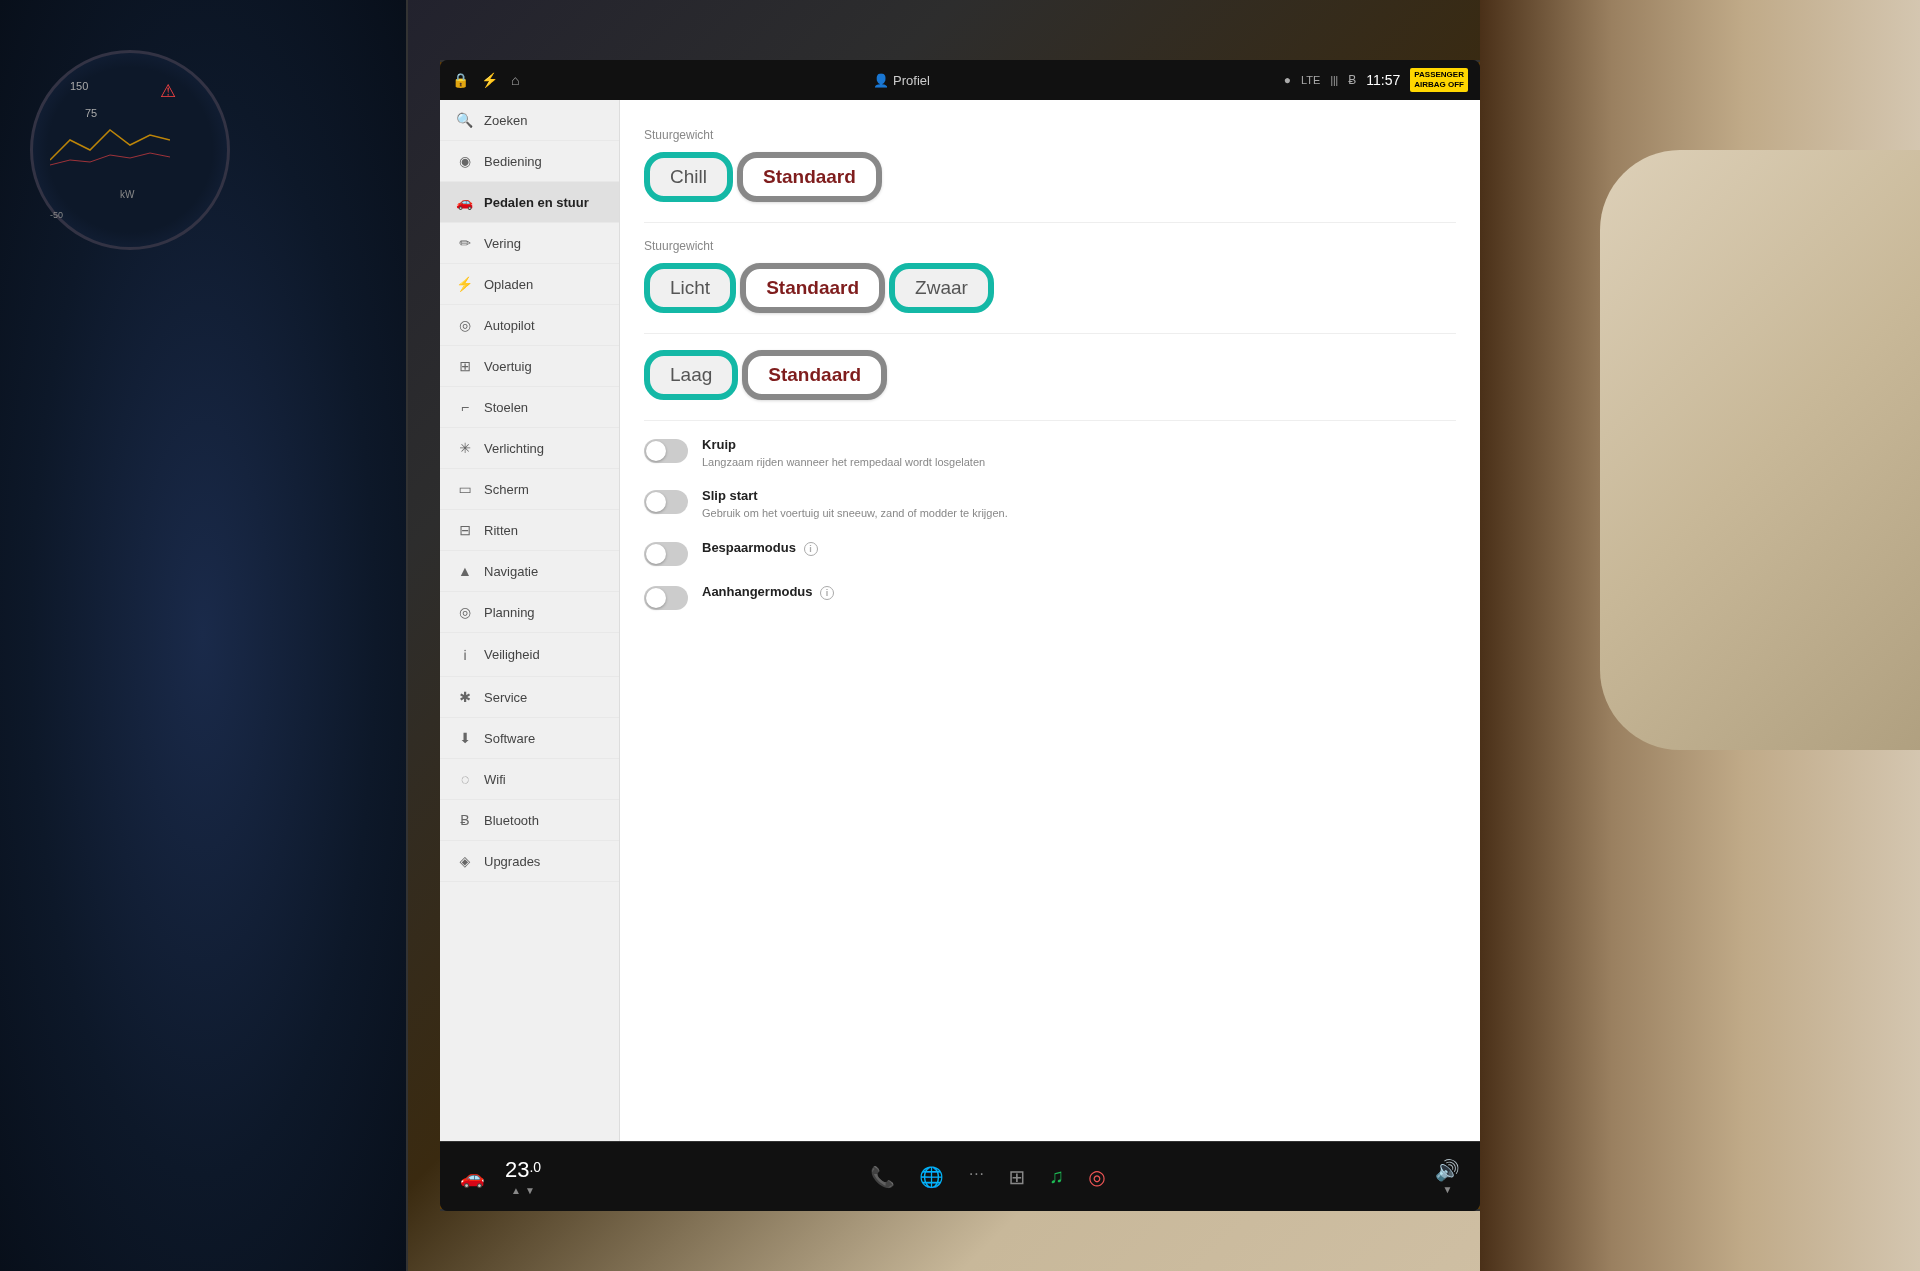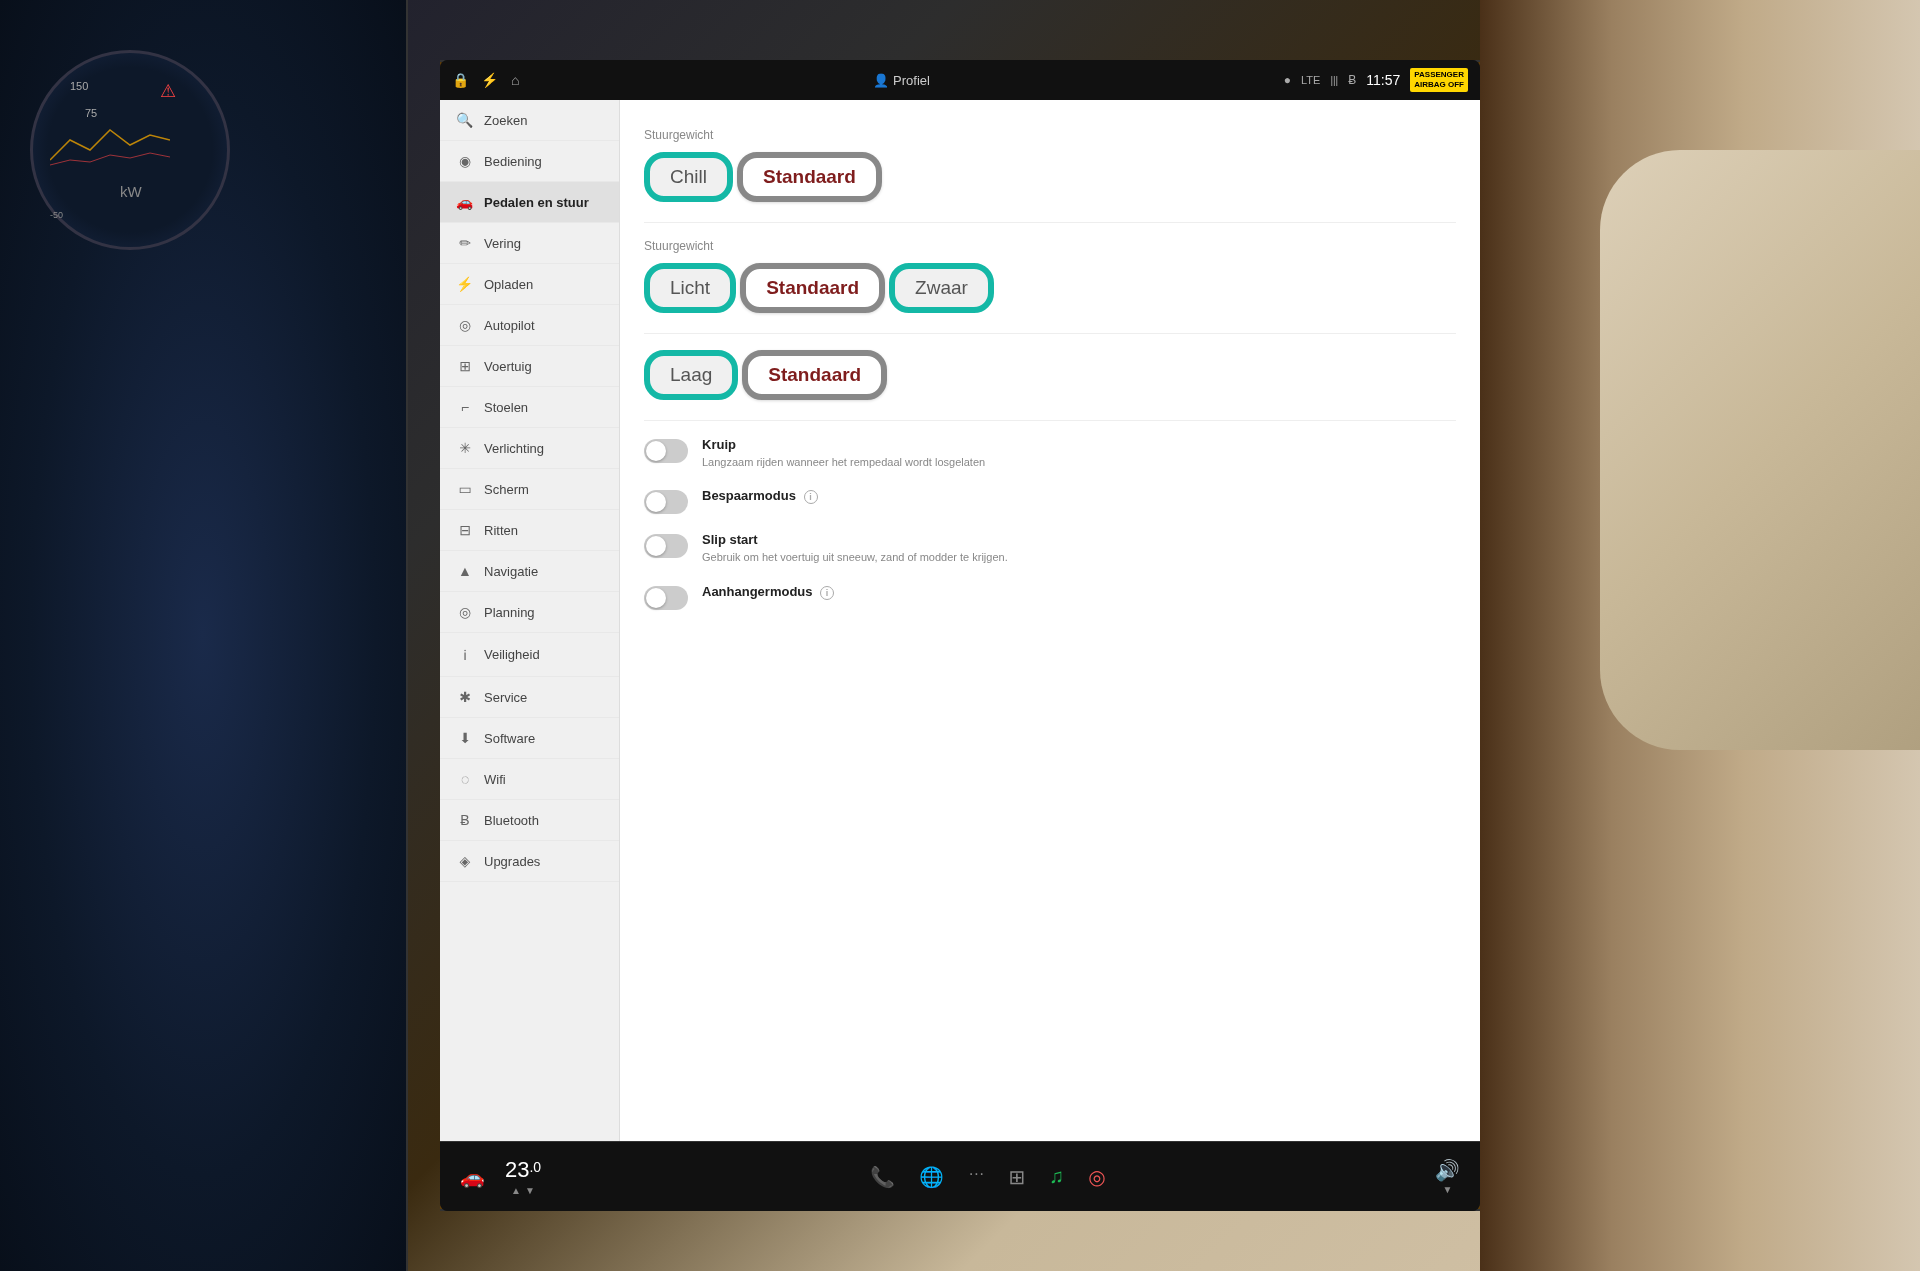--- a/index.html
+++ b/index.html
@@ -59,21 +59,21 @@
     .speed-numbers span {
       display: block;
       margin-bottom: 15px;
     }
 
     .kw-label {
       position: absolute;
       bottom: 50px;
       left: 90px;
       color: #888;
-      font-size: 15px;
+      font-size: 10px;
     }
 
     
     .tesla-screen {
       position: absolute;
       left: 440px;
       top: 60px;
       right: 440px;
       bottom: 60px;
       background: #1a1a1a;
@@ -501,34 +501,34 @@
           <div class="toggle-title">Kruip</div>
           <div class="toggle-desc">Langzaam rijden wanneer het rempedaal wordt losgelaten</div>
         </div>
       </div>
 
       <div class="toggle-row">
         <div class="toggle-switch">
           <div class="toggle-knob"></div>
         </div>
         <div class="toggle-text">
+          <div class="toggle-title">Slip start</div>
+          <div class="toggle-desc">Gebruik om het voertuig uit sneeuw, zand of modder te krijgen.</div>
+        </div>
+      </div>
+
+      <div class="toggle-row">
+        <div class="toggle-switch">
+          <div class="toggle-knob"></div>
+        </div>
+        <div class="toggle-text">
           <div class="toggle-title">
             Bespaarmodus
             <span class="info-icon">i</span>
           </div>
-        </div>
-      </div>
-
-      <div class="toggle-row">
-        <div class="toggle-switch">
-          <div class="toggle-knob"></div>
-        </div>
-        <div class="toggle-text">
-          <div class="toggle-title">Slip start</div>
-          <div class="toggle-desc">Gebruik om het voertuig uit sneeuw, zand of modder te krijgen.</div>
         </div>
       </div>
 
       <div class="toggle-row">
         <div class="toggle-switch">
           <div class="toggle-knob"></div>
         </div>
         <div class="toggle-text">
           <div class="toggle-title">
             Aanhangermodus

